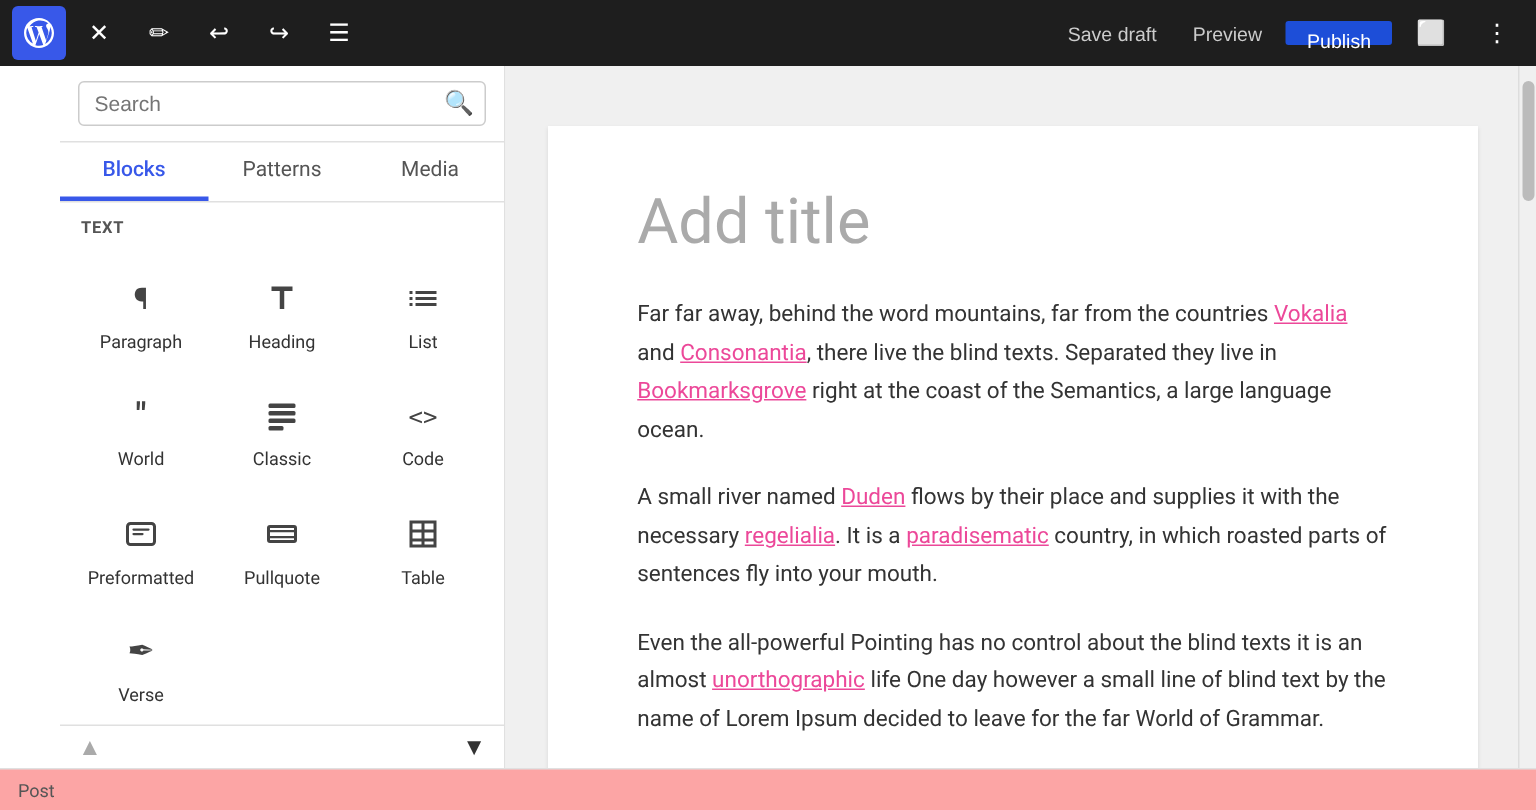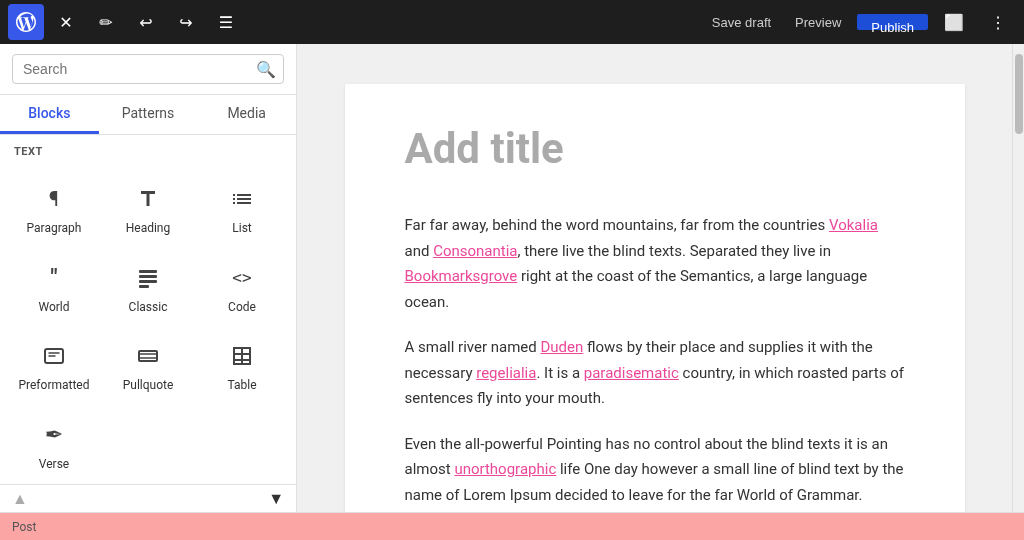--- a/index.html
+++ b/index.html
@@ -25,21 +25,21 @@
     .toolbar-text-btn {
       background: transparent; border: none; color: #ccc; cursor: pointer;
       font-size: 13px; padding: 6px 8px; border-radius: 4px;
     }
     .publish-btn {
       background: #1d4ed8; border: none; color: #fff; font-size: 13px; font-weight: 500;
       padding: 6px 14px; border-radius: 2px; cursor: pointer; height: 16px;
     }
 
     
-    .main-area { display: flex; flex: 1; overflow: hidden; }
+    .main-area { display: flex; flex: 1; overflow: hidden; padding-left: 40px; }
 
     
     .sidebar {
       width: 297px; background: #fff; border-right: 1px solid #e0e0e0;
       display: flex; flex-direction: column; flex-shrink: 0; overflow: hidden;
     }
     .search-box {
       padding: 10px 12px; border-bottom: 1px solid #e0e0e0;
       display: flex; align-items: center; position: relative;
     }
@@ -81,21 +81,21 @@
     
     .content-area {
       flex: 1; overflow-y: auto; background: #f0f0f0; display: flex;
       justify-content: center; padding: 40px 20px;
     }
     .content-editor {
       background: #fff; width: 620px; min-height: 460px; padding: 40px 60px;
       box-shadow: 0 1px 3px rgba(0,0,0,0.1);
     }
     .add-title {
-      font-size: 42px; color: #aaa; font-weight: 700; margin-bottom: 40px;
+      font-size: 42px; color: #aaa; font-weight: 400; margin-bottom: 24px;
     }
     .content-text { font-size: 15px; line-height: 1.7; color: #333; margin-bottom: 20px; }
     .content-text a { color: #ec4899; }
 
     
     .status-bar {
       height: 28px; background: #fca5a5; border-top: 1px solid #e0e0e0;
       display: flex; align-items: center; padding: 0 12px; font-size: 12px; color: #555;
       flex-shrink: 0;
     }

